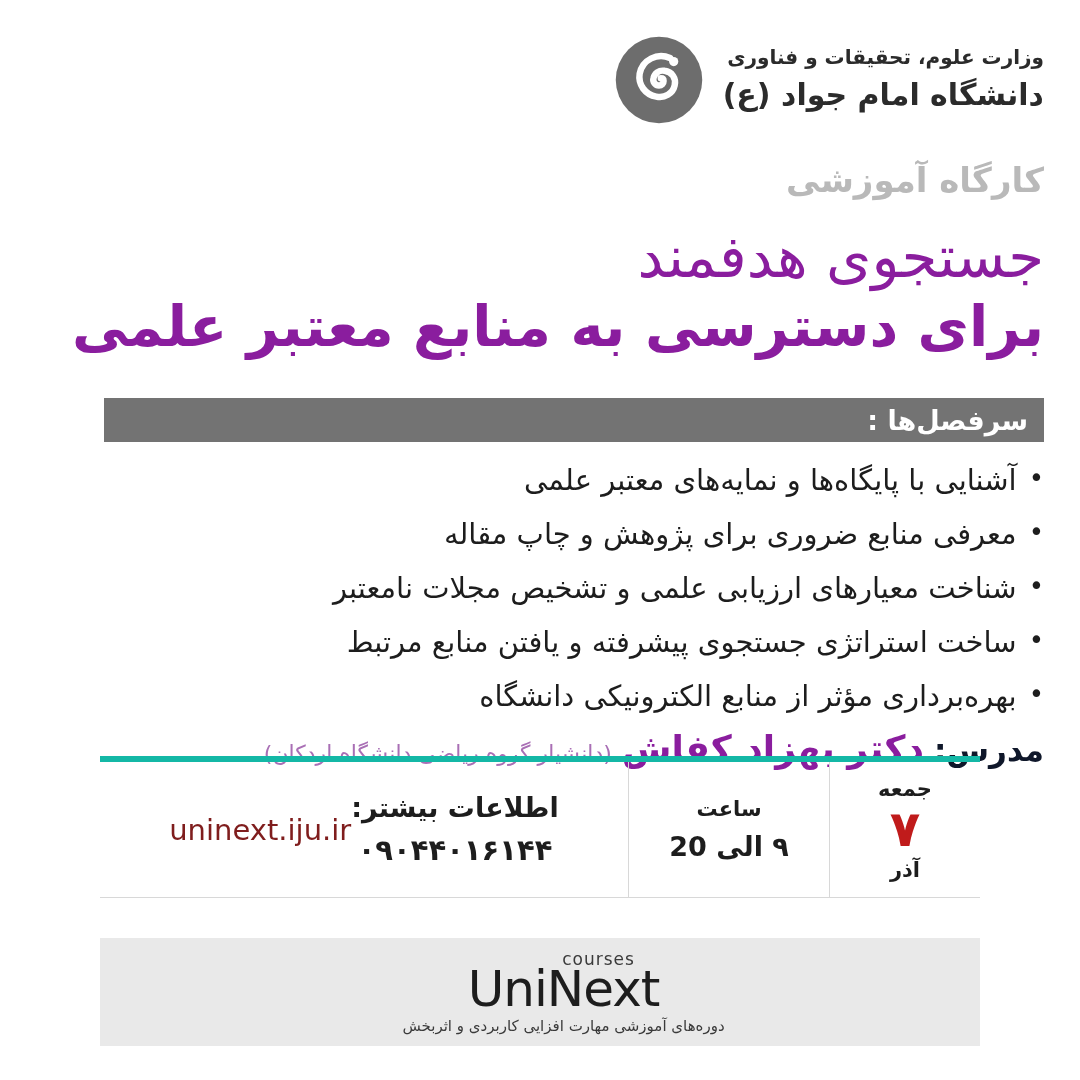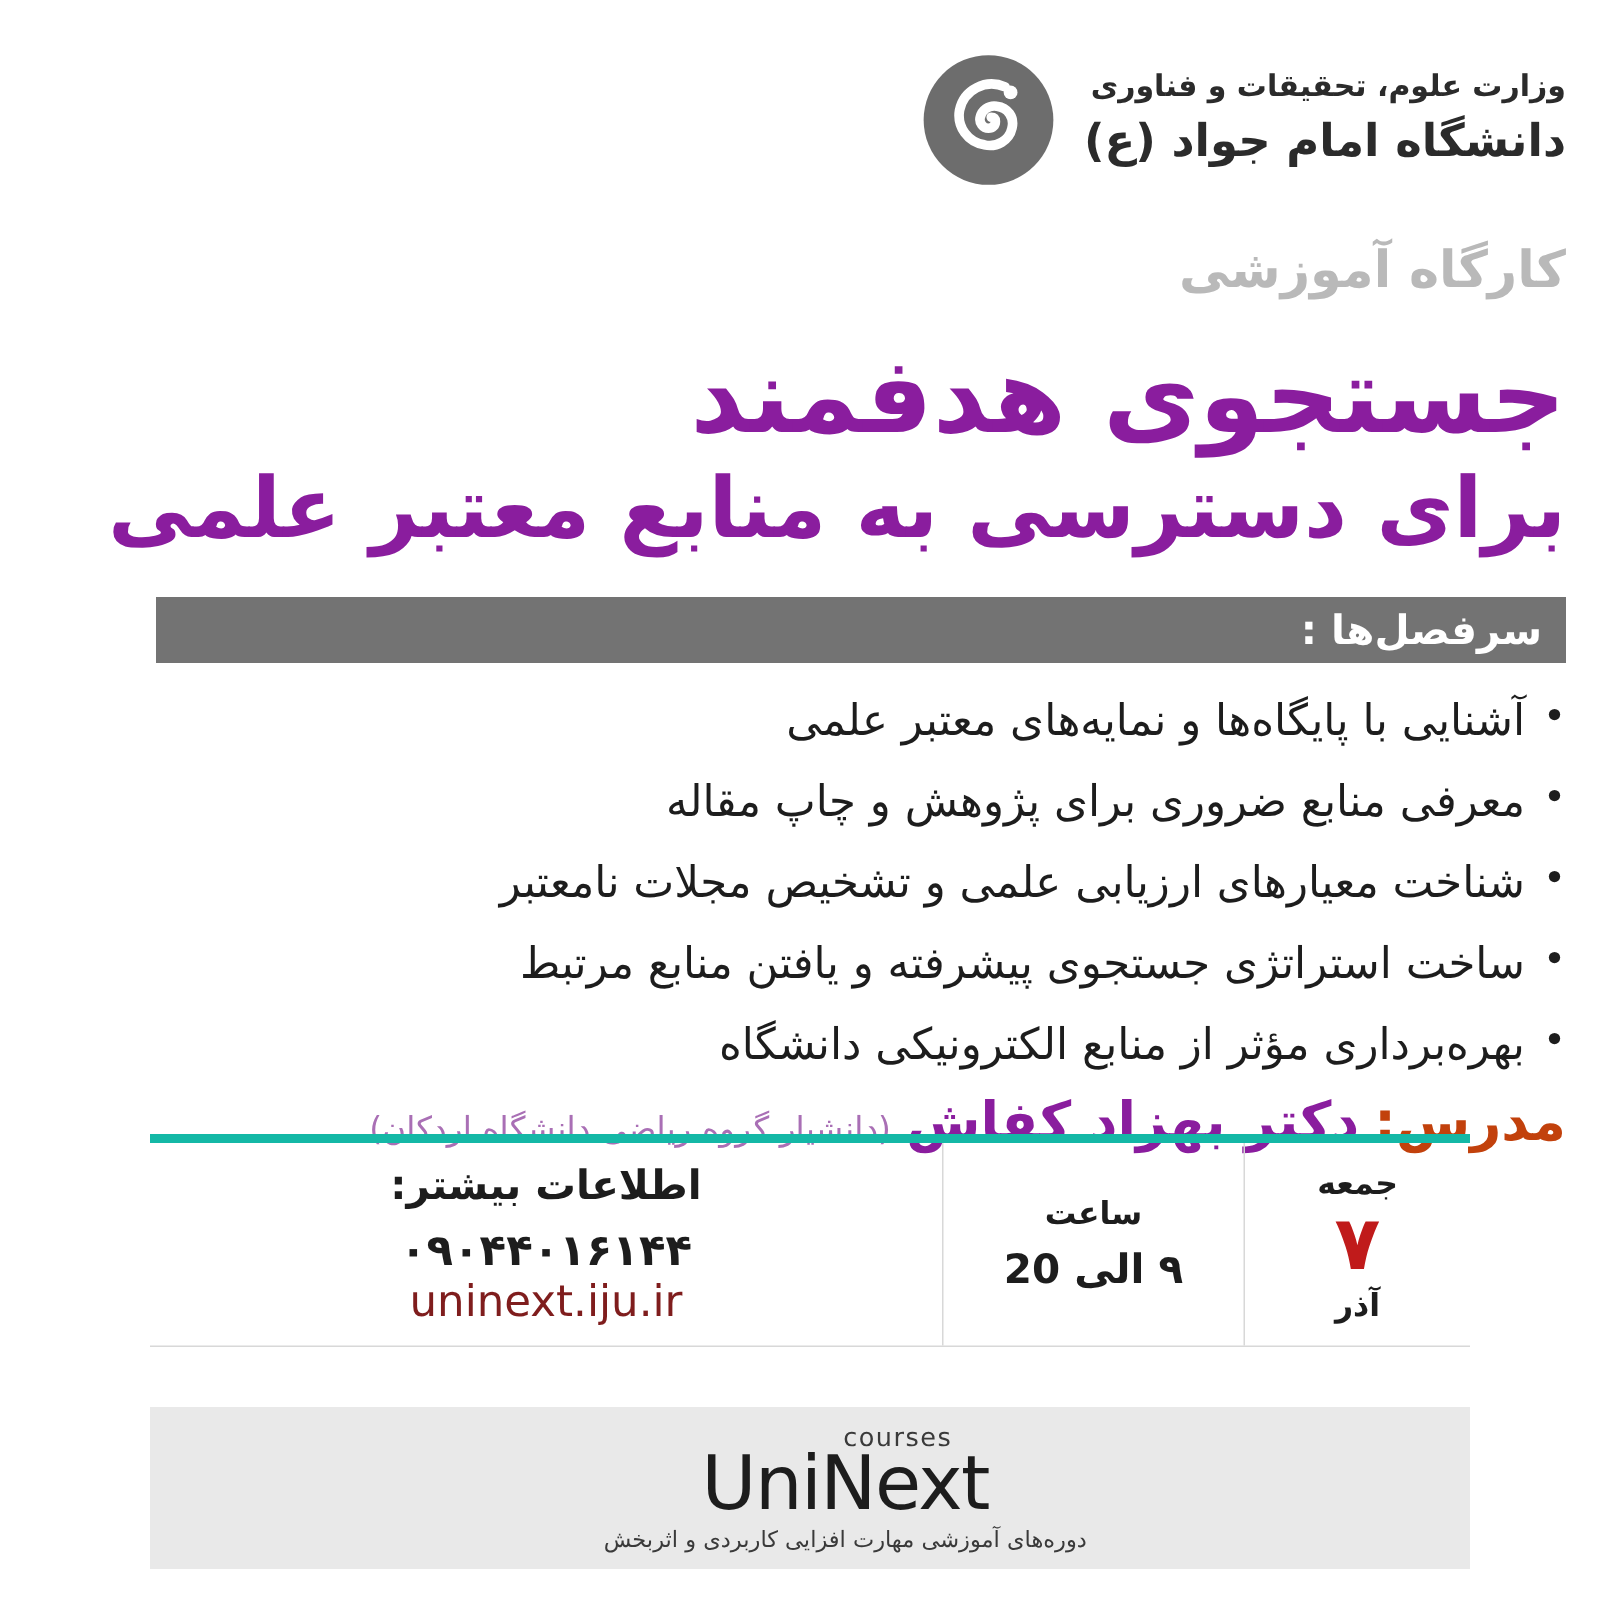--- a/index.html
+++ b/index.html
@@ -71,22 +71,22 @@
   
   .title-block {
     position: absolute;
     top: 225px;
     right: 36px;
     left: 36px;
     text-align: right;
     direction: rtl;
   }
   .title-line1 {
-    font-size: 70px;
-    font-weight: bold;
+    font-size: 58px;
+    font-weight: normal;
     color: #8a1d9e;
     line-height: 1.12;
     letter-spacing: -1px;
   }
   .title-line2 {
     font-size: 56px;
     font-weight: bold;
     color: #8a1d9e;
     line-height: 1.12;
     margin-top: 6px;
@@ -150,23 +150,23 @@
     right: 36px;
     left: 60px;
     display: flex;
     flex-direction: row;
     align-items: baseline;
     justify-content: flex-start;
     direction: rtl;
     gap: 10px;
   }
   .instructor-label {
-    font-size: 36px;
-    font-weight: bold;
-    color: #c2410c;
+    font-size: 31px;
+    font-weight: bold;
+    color: #0f172a;
     white-space: nowrap;
   }
   .instructor-name {
     font-size: 36px;
     font-weight: bold;
     color: #8a1d9e;
     white-space: nowrap;
   }
   .instructor-affil {
     font-size: 22px;
@@ -198,21 +198,21 @@
   .cell-date {
     width: 150px;
     border-left: 1px solid #d8d8d8;
   }
   .cell-time {
     width: 200px;
     border-left: 1px solid #d8d8d8;
   }
   .cell-contact {
     flex: 1;
-    flex-direction: column;
+    flex-direction: row;
     align-items: center;
     justify-content: center;
   }
   .day-name {
     font-size: 21px;
     color: #1d1d1d;
     font-weight: bold;
   }
   .day-number {
     font-size: 50px;

